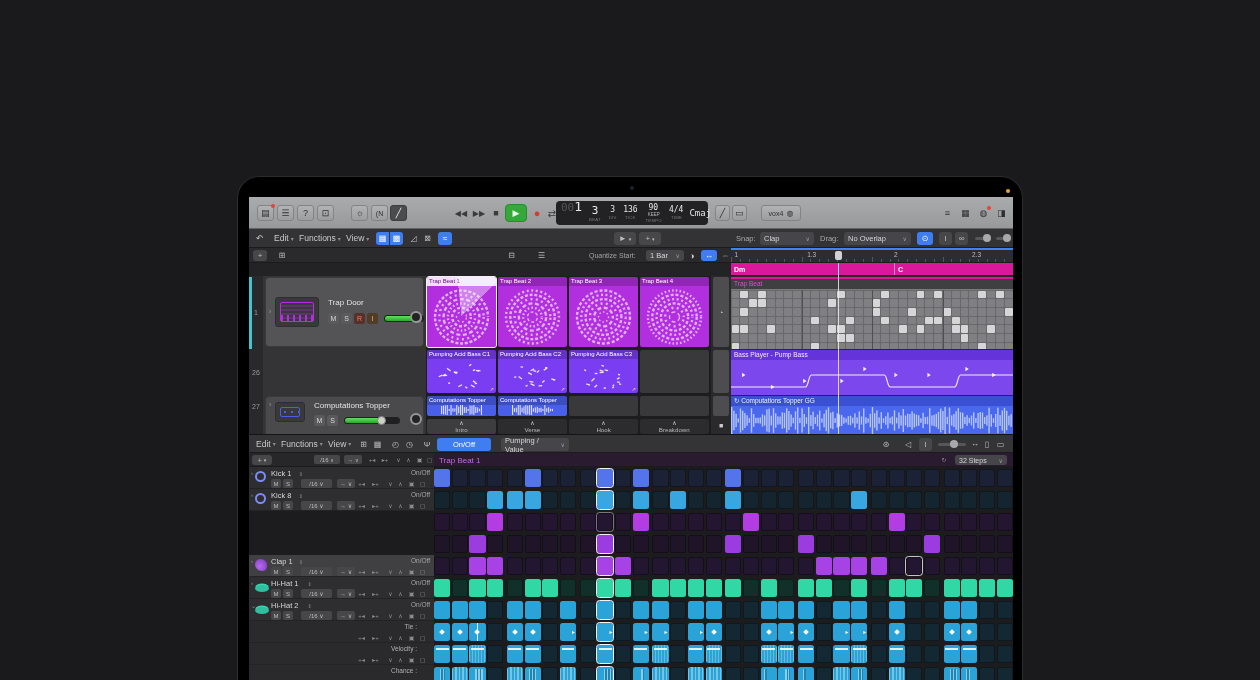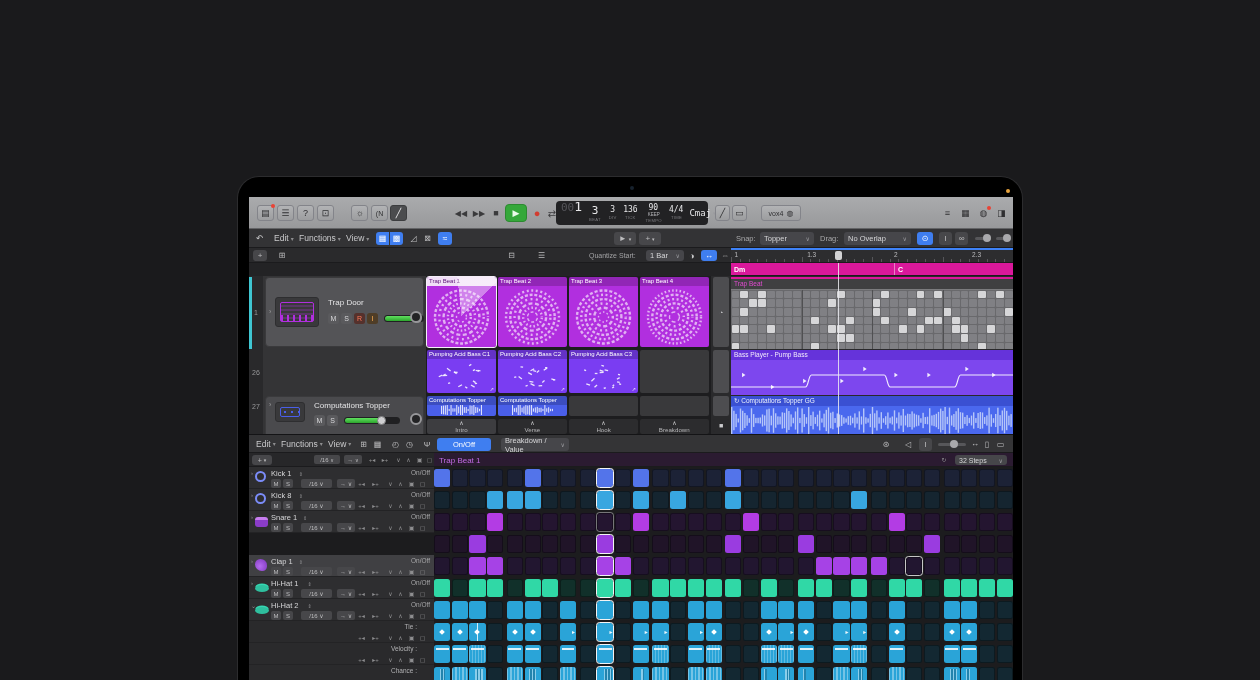--- a/index.html
+++ b/index.html
@@ -197,21 +197,21 @@
             <span>►</span>
             <span style="font-size:5px">▾</span>
           </div>
         <div class="mini-btn" style="left:390px;top:3px;width:22px;height:13px;gap:2px">
             <span>+</span>
             <span style="font-size:5px">▾</span>
           </div>
 
         <div class="menu-item" style="left:487px;font-size:7.5px;color:#a8a8aa">Snap:</div>
         <div class="dd" style="left:511px;top:3px;width:54px;height:13px">
-            <span>Topper</span>
+            <span>Clap</span>
             <span class="car">∨</span>
           </div>
         <div class="menu-item" style="left:571px;font-size:7.5px;color:#a8a8aa">Drag:</div>
         <div class="dd" style="left:595px;top:3px;width:67px;height:13px">
             <span>No Overlap</span>
             <span class="car">∨</span>
           </div>
         <div class="mini-btn blue" style="left:668px;top:3px;width:16px;height:13px">⊙</div>
         <div class="mini-btn" style="left:690px;top:3px;width:13px;height:13px">I</div>
         <div class="mini-btn" style="left:706px;top:3px;width:13px;height:13px">∞</div>
@@ -917,21 +917,21 @@
             <span>View</span>
             <span class="car">▾</span>
           </div>
         <div class="mini-btn plain" style="left:108px;top:3px;width:13px;height:13px">⊞</div>
         <div class="mini-btn plain" style="left:122px;top:3px;width:13px;height:13px">▦</div>
         <div class="mini-btn plain" style="left:140px;top:3px;width:13px;height:13px">◴</div>
         <div class="mini-btn plain" style="left:154px;top:3px;width:13px;height:13px">◷</div>
         <div class="mini-btn plain" style="left:172px;top:3px;width:12px;height:13px">Ψ</div>
         <div class="mini-btn blue" style="left:188px;top:3px;width:54px;height:13px;font-size:7.5px">On/Off</div>
         <div class="dd" style="left:252px;top:3px;width:68px;height:13px">
-            <span>Breakdown / Value</span>
+            <span>Pumping / Value</span>
             <span class="car">∨</span>
           </div>
         <div class="mini-btn plain" style="left:630px;top:3px;width:14px;height:13px">⊛</div>
         <div class="mini-btn plain" style="left:652px;top:3px;width:14px;height:13px">◁</div>
         <div class="mini-btn" style="left:670px;top:3px;width:13px;height:13px">I</div>
         <div class="slider" style="left:689px;top:8px;width:28px">
             <span class="knob" style="left:12px"></span>
           </div>
         <div class="menu-item" style="left:722px;font-size:8px">↔</div>
         <div class="mini-btn plain" style="left:733px;top:3px;width:10px;height:13px">▯</div>
@@ -1057,37 +1057,20 @@
             <div class="stepcell" style="left: 417.1px; width: 16.2px; background: rgb(56, 166, 224);"></div>
             <div class="stepcell" style="left: 436.8px; width: 16.2px; background: rgb(21, 37, 48); box-shadow: rgba(0, 0, 0, 0.35) 0px 0px 0px 1px inset;"></div>
             <div class="stepcell" style="left: 454.5px; width: 16.2px; background: rgb(21, 37, 48); box-shadow: rgba(0, 0, 0, 0.35) 0px 0px 0px 1px inset;"></div>
             <div class="stepcell" style="left: 472.2px; width: 16.2px; background: rgb(21, 37, 48); box-shadow: rgba(0, 0, 0, 0.35) 0px 0px 0px 1px inset;"></div>
             <div class="stepcell" style="left: 489.9px; width: 16.2px; background: rgb(21, 37, 48); box-shadow: rgba(0, 0, 0, 0.35) 0px 0px 0px 1px inset;"></div>
             <div class="stepcell" style="left: 509.6px; width: 16.2px; background: rgb(21, 37, 48); box-shadow: rgba(0, 0, 0, 0.35) 0px 0px 0px 1px inset;"></div>
             <div class="stepcell" style="left: 527.3px; width: 16.2px; background: rgb(21, 37, 48); box-shadow: rgba(0, 0, 0, 0.35) 0px 0px 0px 1px inset;"></div>
             <div class="stepcell" style="left: 545px; width: 16.2px; background: rgb(21, 37, 48); box-shadow: rgba(0, 0, 0, 0.35) 0px 0px 0px 1px inset;"></div>
             <div class="stepcell" style="left: 562.7px; width: 16.2px; background: rgb(21, 37, 48); box-shadow: rgba(0, 0, 0, 0.35) 0px 0px 0px 1px inset;"></div>
           </div>
-          <div class="ss-hdr" style="top: 44px;">
-            <div style="position: absolute; left: 2px; top: 3px; font-size: 6px; color: rgb(144, 144, 146);">›</div>
-            <div class="rowicon" style="background: linear-gradient(rgb(199, 125, 240) 30%, rgb(138, 60, 200) 30%); border-radius: 3px; width: 13px; height: 10px; margin-top: 2px;"></div>
-            <div class="rname">Snare 1</div>
-            <div class="stp" style="position: absolute; left: 54.1px; top: 4px;">⇕</div>
-            <div class="onoff">On/Off</div>
-            <div class="ctl" style="left: 22px; width: 10px;">M</div>
-            <div class="ctl" style="left: 34px; width: 10px;">S</div>
-            <div class="ctl" style="left: 52px; width: 31px;">/16 ∨</div>
-            <div class="ctl" style="left: 88px; width: 18px;">→ ∨</div>
-            <div class="ctl ghost" style="left: 107px; width: 11px;">+◂</div>
-            <div class="ctl ghost" style="left: 121px; width: 11px;">▸+</div>
-            <div class="ctl ghost" style="left: 136px; width: 11px;">∨</div>
-            <div class="ctl ghost" style="left: 146px; width: 11px;">∧</div>
-            <div class="ctl ghost" style="left: 157px; width: 11px;">▣</div>
-            <div class="ctl ghost" style="left: 168px; width: 11px;">▢</div>
-          </div>
           <div class="ss-grid-row" style="top: 44px; background: rgb(28, 28, 30);">
             <div class="stepcell" style="left: 0px; width: 16.2px; background: rgb(36, 21, 48); box-shadow: rgba(0, 0, 0, 0.35) 0px 0px 0px 1px inset;"></div>
             <div class="stepcell" style="left: 17.7px; width: 16.2px; background: rgb(36, 21, 48); box-shadow: rgba(0, 0, 0, 0.35) 0px 0px 0px 1px inset;"></div>
             <div class="stepcell" style="left: 35.4px; width: 16.2px; background: rgb(36, 21, 48); box-shadow: rgba(0, 0, 0, 0.35) 0px 0px 0px 1px inset;"></div>
             <div class="stepcell" style="left: 53.1px; width: 16.2px; background: rgb(179, 60, 228);"></div>
             <div class="stepcell" style="left: 72.8px; width: 16.2px; background: rgb(36, 21, 48); box-shadow: rgba(0, 0, 0, 0.35) 0px 0px 0px 1px inset;"></div>
             <div class="stepcell" style="left: 90.5px; width: 16.2px; background: rgb(36, 21, 48); box-shadow: rgba(0, 0, 0, 0.35) 0px 0px 0px 1px inset;"></div>
             <div class="stepcell" style="left: 108.2px; width: 16.2px; background: rgb(36, 21, 48); box-shadow: rgba(0, 0, 0, 0.35) 0px 0px 0px 1px inset;"></div>
             <div class="stepcell" style="left: 125.9px; width: 16.2px; background: rgb(36, 21, 48); box-shadow: rgba(0, 0, 0, 0.35) 0px 0px 0px 1px inset;"></div>
             <div class="stepcell" style="left: 145.6px; width: 16.2px; background: rgb(36, 21, 48); box-shadow: rgba(0, 0, 0, 0.35) 0px 0px 0px 1px inset;"></div>

